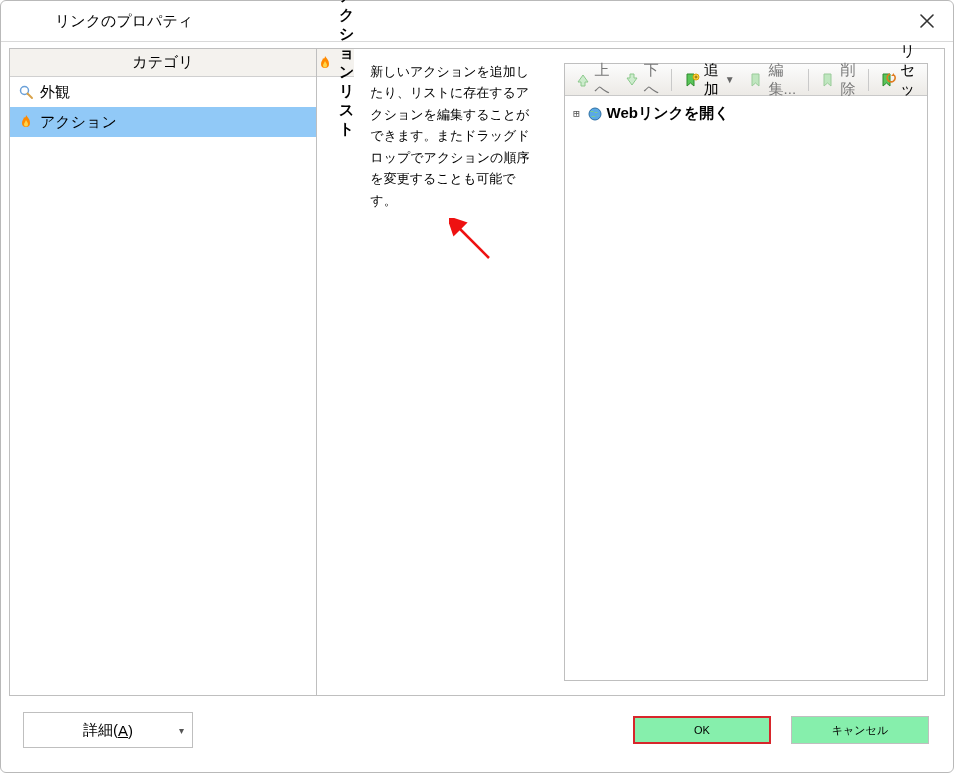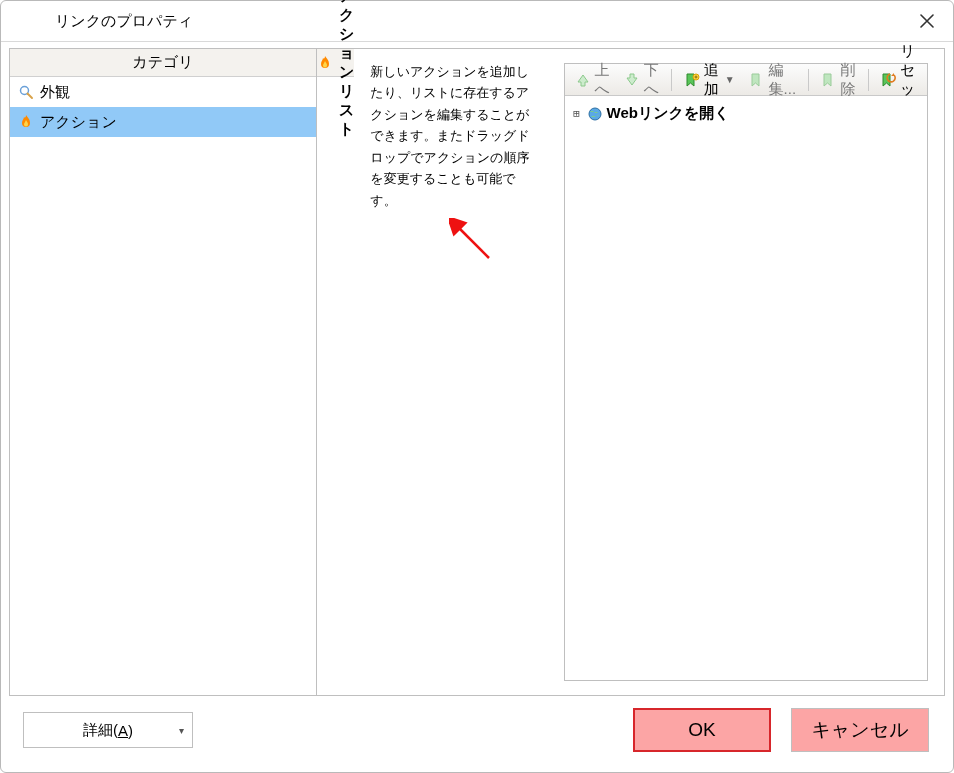--- a/index.html
+++ b/index.html
@@ -154,25 +154,25 @@
     font-size: 15px;
     position:relative;
   }
   .details-combo .u { text-decoration: underline; }
   .details-combo .dd {
     position:absolute; right:8px; top:50%; transform:translateY(-50%);
     font-size:10px; color:#555;
   }
   .spacer { flex:1; }
   .btn {
-    width: 138px; height: 44px;
-    border: 1px solid #bfbfbf;
-    background:#fca5a5;
-    display:flex; align-items:center; justify-content:center;
-    font-size: 19px;
+    width: 138px; height: 28px;
+    border: 1px solid #bfbfbf;
+    background:#86efac;
+    display:flex; align-items:center; justify-content:center;
+    font-size: 11px;
   }
   .btn.ok { border: 2px solid #d7262b; font-weight:normal; }
 
   
   .arrow-annot {
     position:absolute;
     left: 448px;
     top: 217px;
     pointer-events:none;
   }

